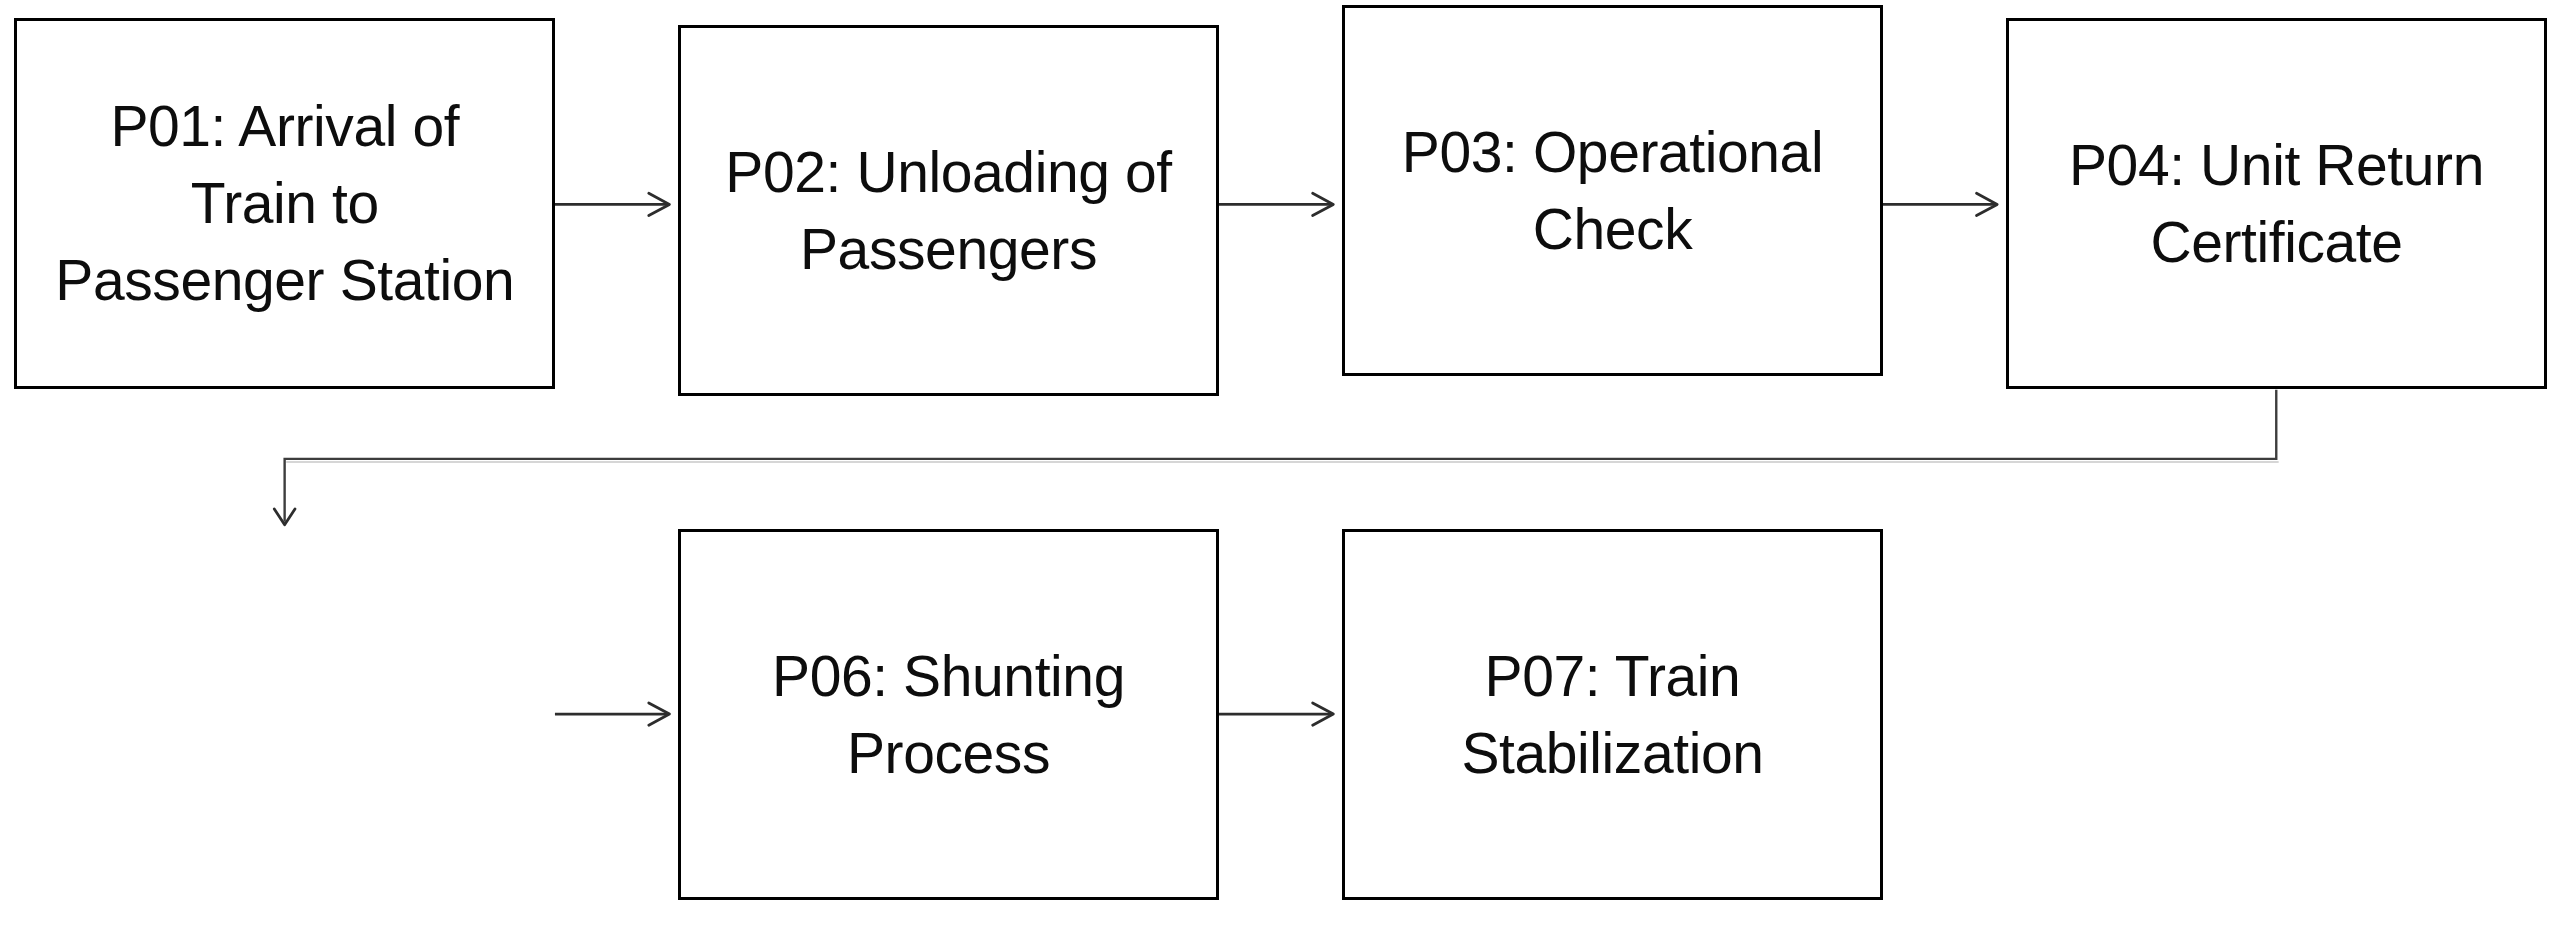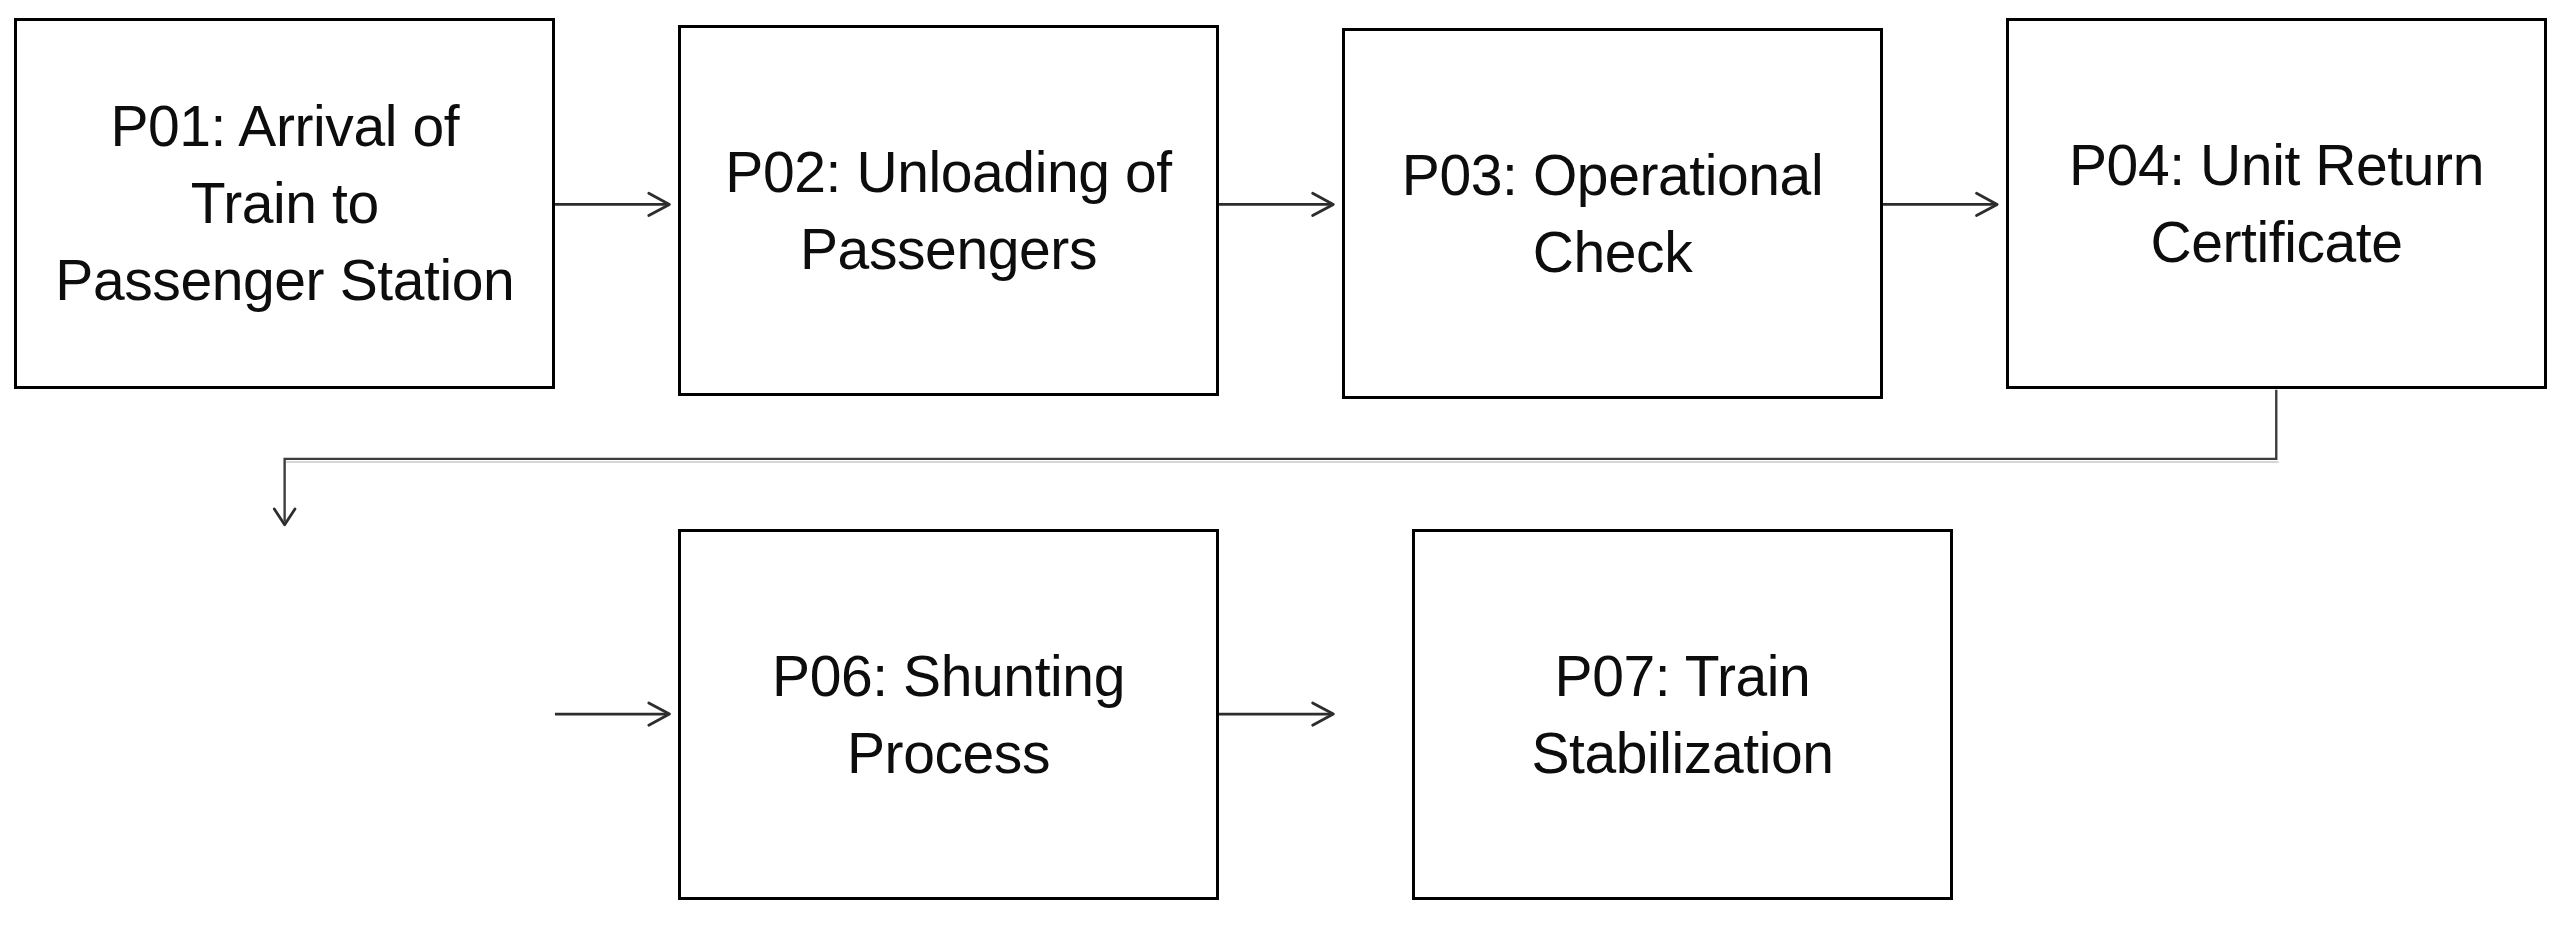--- a/index.html
+++ b/index.html
@@ -39,26 +39,26 @@
   .node .label {
     font-size: 57px;
     line-height: 1.35;
     color: #0d0d0d;
     white-space: pre-line;
     letter-spacing: -0.4px;
   }
   
   .pos-p01 { left: 14.3px;   top: 18.3px; }
   .pos-p02 { left: 678px;  top: 18.3px; margin-top: 7px; }
-  .pos-p03 { left: 1342px; top: 28px; }
+  .pos-p03 { left: 1342px; top: 5px; }
   .pos-p04 { left: 2006px; top: 18.3px; align-items: center; }
   
   .pos-p05 { left: 14.3px;   top: 529px; }
   .pos-p06 { left: 678px;  top: 529px; }
-  .pos-p07 { left: 1412px; top: 529px; }
+  .pos-p07 { left: 1342px; top: 529px; }
 
   .shaft {
     stroke: #2d2d2d;
     stroke-width: 3.5;
     fill: none;
   }
   .shaft-thin {
     stroke: #3d3d3d;
     stroke-width: 3;
     fill: none;

